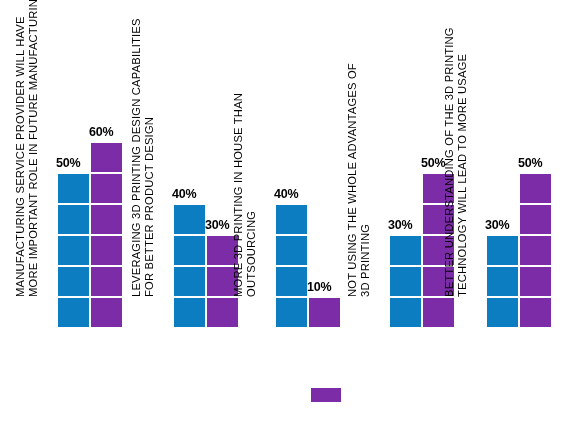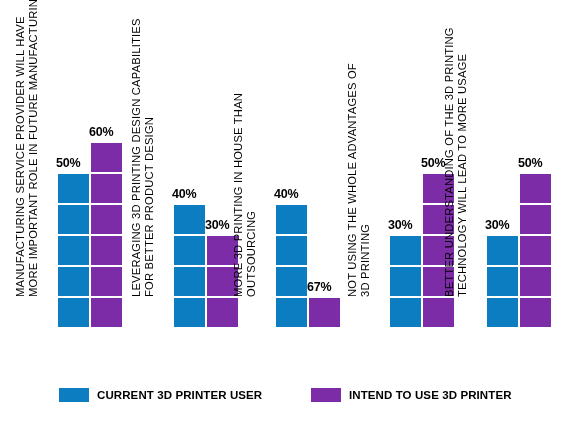--- a/index.html
+++ b/index.html
@@ -189,21 +189,21 @@
       </div>
       <div class="bars" style="left:44px;">
         <div class="bar blue">
           <div class="bar-value">40%</div>
           <div class="seg"></div>
           <div class="seg"></div>
           <div class="seg"></div>
           <div class="seg"></div>
         </div>
         <div class="bar purple">
-          <div class="bar-value">67%</div>
+          <div class="bar-value">10%</div>
           <div class="seg"></div>
         </div>
       </div>
     </div>
 
     <div class="group" style="left:346px;">
       <div class="cat-label">
         <span class="l1">NOT USING THE WHOLE ADVANTAGES  OF</span>
         <span class="l2">3D PRINTING</span>
       </div>
@@ -244,23 +244,18 @@
           <div class="seg"></div>
           <div class="seg"></div>
           <div class="seg"></div>
         </div>
       </div>
     </div>
 
   </div>
 
   <div class="legend">
-    <div class="legend-item first">
-      <span class="legend-swatch blue"></span>
-      <span class="legend-text">CURRENT 3D PRINTER USER</span>
-    </div>
     <div class="legend-item second">
       <span class="legend-swatch purple"></span>
-      <span class="legend-text">INTEND TO  USE 3D PRINTER</span>
     </div>
   </div>
 
 </div>
 
 </body></html>

